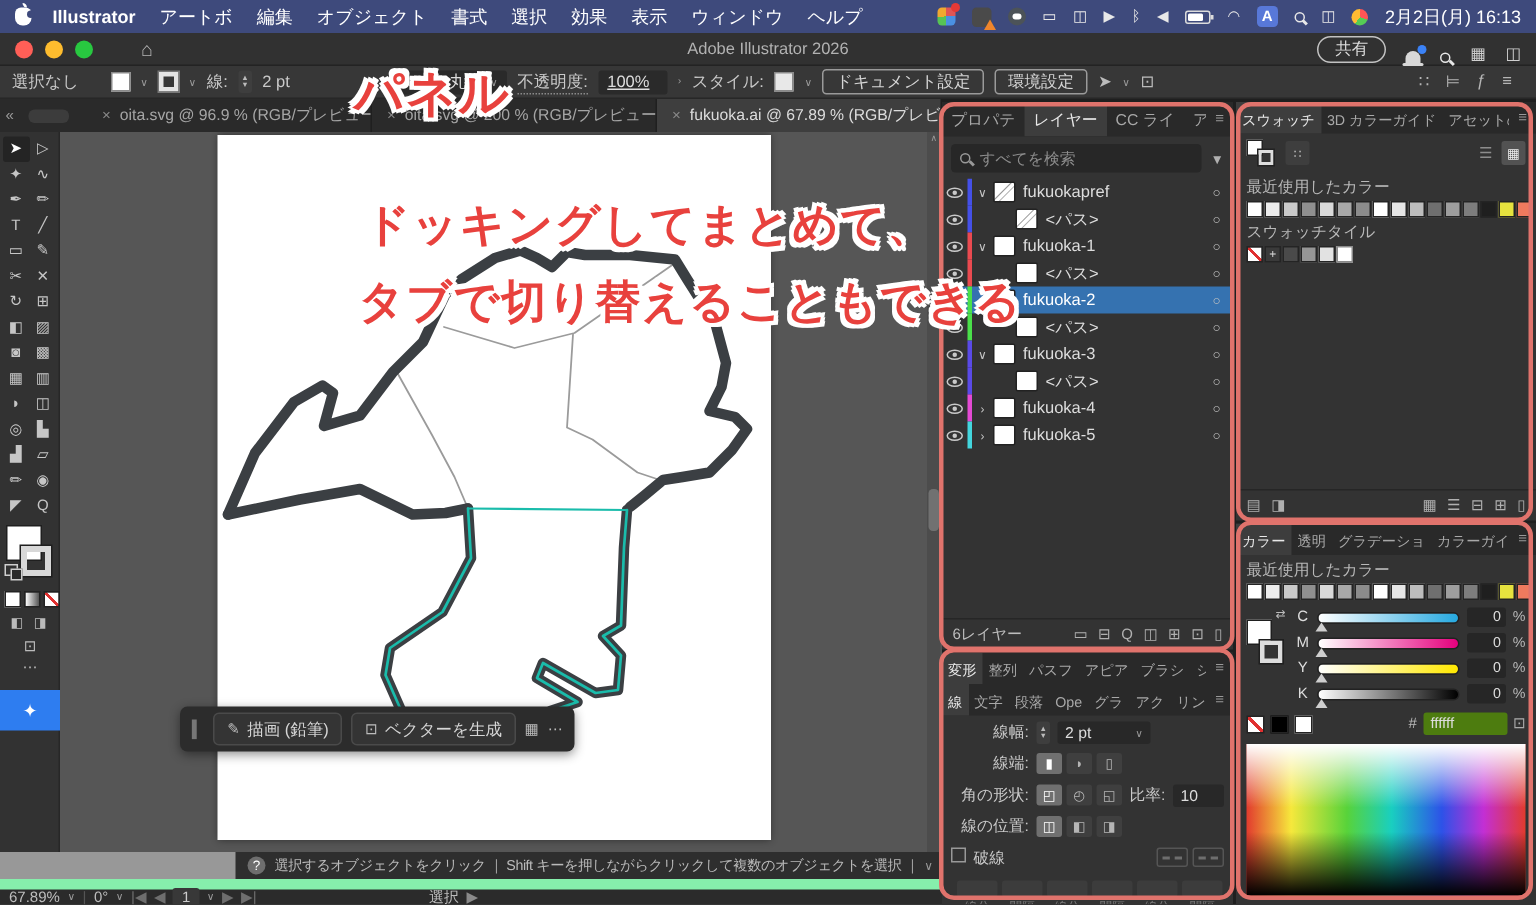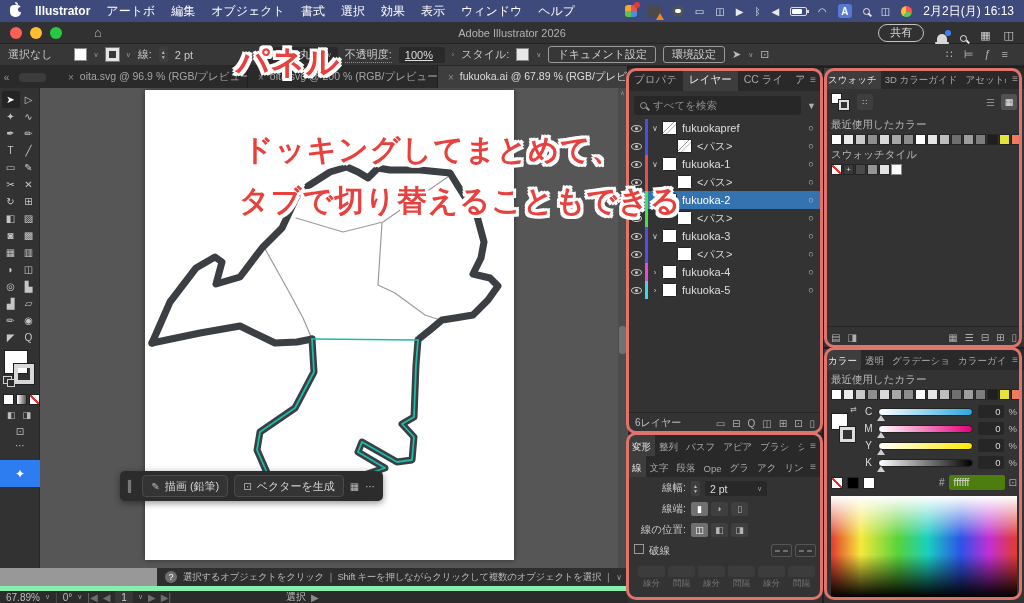--- a/index.html
+++ b/index.html
@@ -97,21 +97,21 @@
   .tb-handle{color:#777;font-size:11px;}
   .tb-btn{height:22px;display:flex;align-items:center;gap:5px;padding:0 8px;border:1px solid #4a4a4a;border-radius:4px;background:#343434;}
   .tb-ico{font-size:10px;color:#bbb;}
 
   
   .hintrow{position:absolute;left:0;top:568px;width:628px;height:18px;background:#2e2e2e;display:flex;align-items:center;overflow:hidden;}
   .hscrollthumb{width:157px;height:18px;background:#989898;flex-shrink:0;}
   .hintq{width:12px;height:12px;border-radius:50%;background:#6e6e6e;color:#fff;font-size:9px;display:flex;align-items:center;justify-content:center;margin:0 6px 0 8px;flex-shrink:0;}
   .hinttext{color:#b9b9b9;font-size:9.5px;letter-spacing:-0.3px;white-space:nowrap;overflow:hidden;flex:1;}
   .hintchev{color:#999;font-size:8px;padding:0 6px;}
-  .statusrow{position:absolute;left:0;top:586px;width:628px;height:17px;background:#2b2b2b;border-top:5px solid #86efac;display:flex;align-items:center;gap:5px;padding:0 6px;color:#bdbdbd;font-size:10px;white-space:nowrap;}
+  .statusrow{position:absolute;left:0;top:586px;width:628px;height:17px;background:#2b2b2b;border-top:7px solid #86efac;display:flex;align-items:center;gap:5px;padding:0 6px;color:#bdbdbd;font-size:10px;white-space:nowrap;}
   .statfield{height:12px;background:#383838;border-radius:2px;display:flex;align-items:center;padding:0 6px;color:#ccc;}
   .dim{color:#6e6e6e;}
   .statsep{color:#555;}
   .stat-tool{margin-left:110px;}
 
   
   .dock{position:absolute;left:628px;top:66px;width:396px;height:537px;background:#1f1f1f;}
   .panel{position:absolute;background:#333;display:flex;flex-direction:column;overflow:hidden;}
   .pA{left:0;top:2px;width:194px;height:365px;}
   .pD{left:0;top:369px;width:194px;height:168px;}
@@ -612,20 +612,32 @@
               <span>2 pt</span>
               <span class="chev">∨</span>
             </span>
         </div>
         <div class="drow">
           <span class="dlabel">線端:</span>
           <span class="ibtns" style="display:flex;gap:3px;">
               <span class="ibtn active">▮</span>
               <span class="ibtn">◗</span>
               <span class="ibtn">▯</span>
+            </span>
+        </div>
+        <div class="drow">
+          <span class="dlabel">角の形状:</span>
+          <span class="ibtns" style="display:flex;gap:3px;">
+              <span class="ibtn active">◰</span>
+              <span class="ibtn">◴</span>
+              <span class="ibtn">◱</span>
+            </span>
+          <span class="ratiolbl">比率:</span>
+          <span class="dfield w30">
+              <span>10</span>
             </span>
         </div>
         <div class="drow">
           <span class="dlabel">線の位置:</span>
           <span class="ibtns" style="display:flex;gap:3px;">
               <span class="ibtn active">◫</span>
               <span class="ibtn">◧</span>
               <span class="ibtn">◨</span>
             </span>
         </div>

